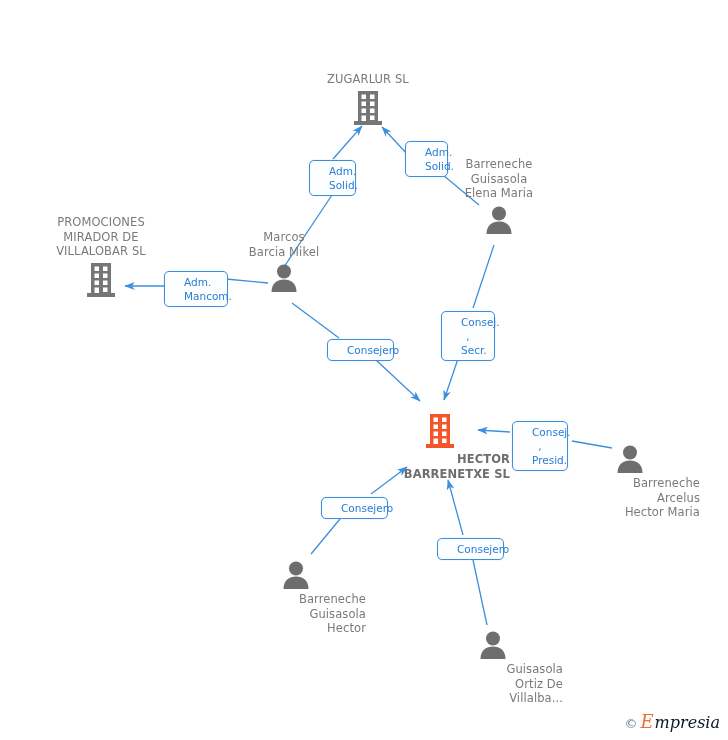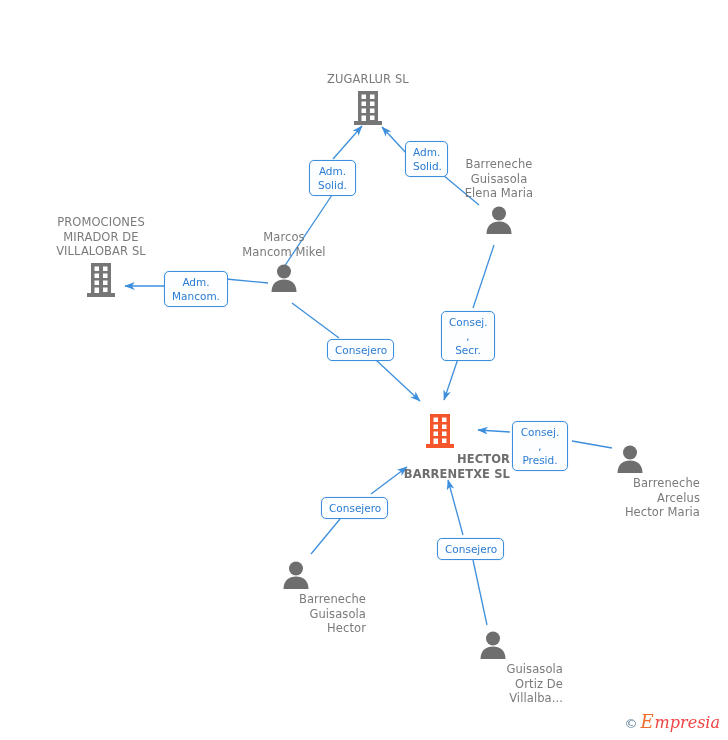--- a/index.html
+++ b/index.html
@@ -59,21 +59,21 @@
   .badge {
     position: absolute;
     box-sizing: border-box;
     background: #fdfeff;
     border: 1.3px solid #3d8fdd;
     border-radius: 5px;
     color: #2b7cd3;
     font-size: 10.5px;
     line-height: 14px;
     text-align: center;
-    padding: 3px 7px;
+    padding: 3px 19px;
     white-space: pre-line;
     box-shadow: 0 0 0 0.5px rgba(61,143,221,0.12);
   }
   .watermark {
     position: absolute;
     right: 8px;
     bottom: 8px;
     font-size: 15px;
     color: #4a6f8a;
     display: flex;
@@ -84,21 +84,21 @@
     font-size: 13px;
     color: #5b7f99;
   }
   .watermark .wm-e {
     color: #ef6e2e;
     font-family: "DejaVu Serif", "Liberation Serif", serif;
     font-style: italic;
     font-size: 18px;
   }
   .watermark .wm-rest {
-    color: #ef4444;
+    color: #0f172a;
     font-family: "DejaVu Serif", "Liberation Serif", serif;
     font-style: italic;
     font-size: 16px;
     margin-left: -2px;
   }
 </style>
 </head>
 <body>
 
 <div id="canvas">
@@ -203,21 +203,21 @@
         <rect x="7.5" y="25.5" width="4.5" height="5.5" fill="#fff"></rect>
         <rect x="16" y="25.5" width="4.5" height="4.5" fill="#fff"></rect>
       </svg>
     </span>
     <span class="node-label">HECTOR
 BARRENETXE SL</span>
   </div>
 
   <div class="node label-above" style="left:284px; top:230px;">
     <span class="node-label">Marcos
-Mancom Mikel</span>
+Barcia Mikel</span>
     <span class="icon-wrap">
       <svg width="30" height="30" viewBox="0 0 30 30" xmlns="http://www.w3.org/2000/svg">
         <circle cx="15" cy="9.5" r="7" fill="#6e6e6e"></circle>
         <path d="M2.5,30 C2.5,21.5 8,17.5 15,17.5 C22,17.5 27.5,21.5 27.5,30 Z" fill="#6e6e6e"></path>
       </svg>
     </span>
   </div>
 
   <div class="node label-above" style="left:499px; top:157px;">
     <span class="node-label">Barreneche

